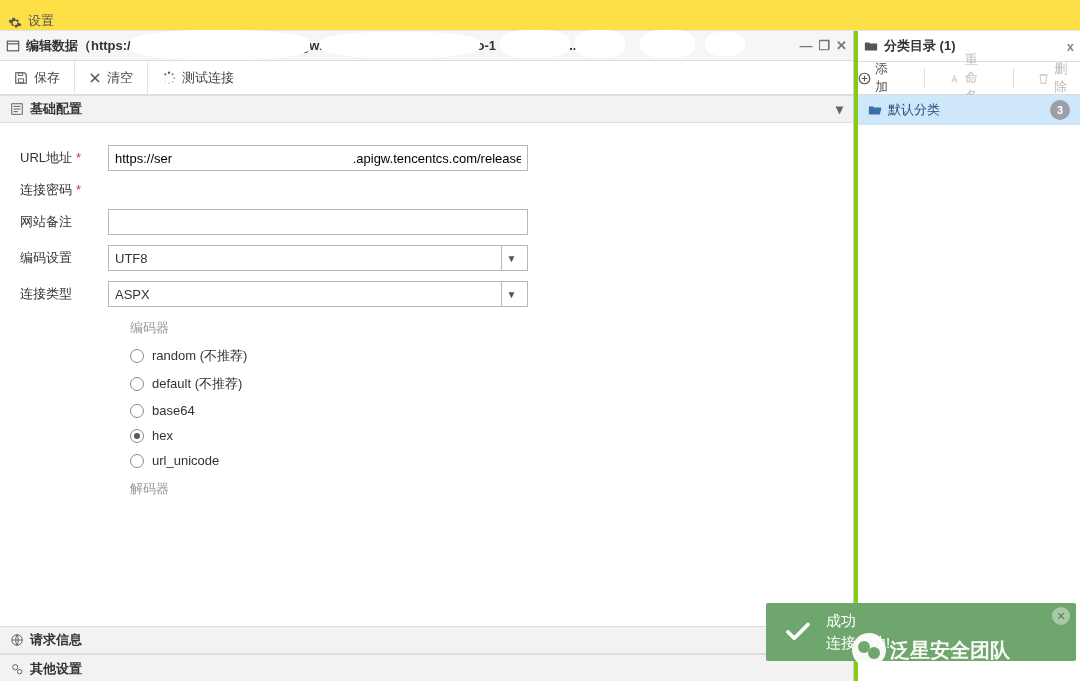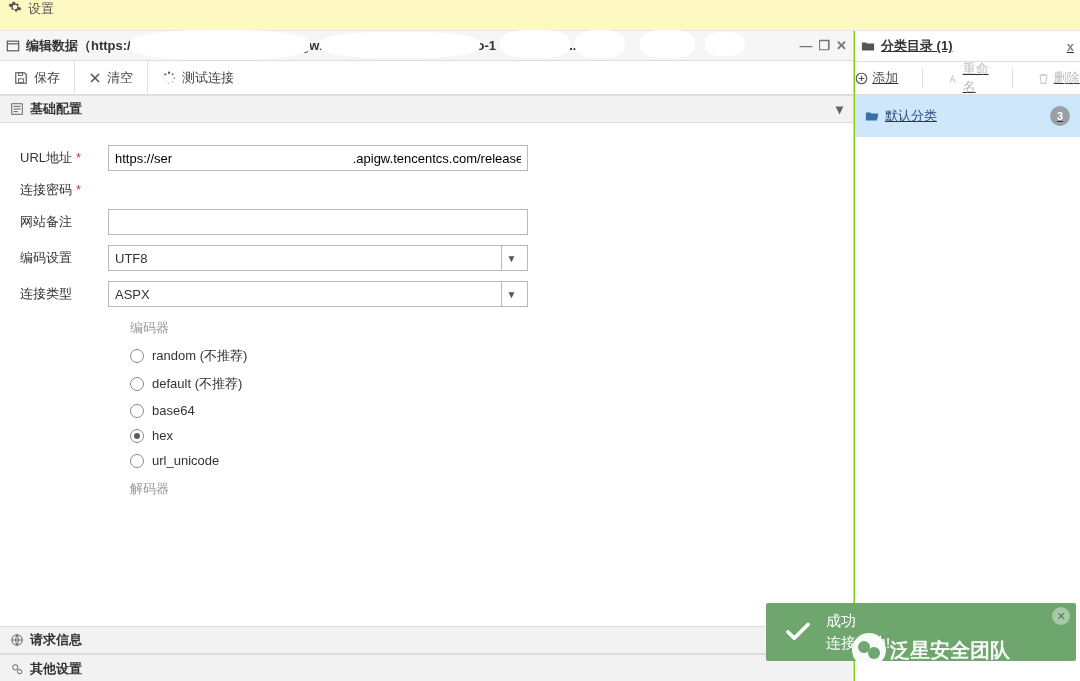--- a/index.html
+++ b/index.html
@@ -10,23 +10,23 @@
       background: #fff;
       width: 1080px;
       height: 681px;
       overflow: hidden;
       position: relative;
     }
     
     .top-menu {
       height: 30px;
       display: flex;
-      align-items: flex-start;
+      align-items: flex-end;
       padding: 0 8px;
-      background: #fef9c3;
+      background: #fde047;
       color: #555;
     }
     .top-menu .icon { margin-right: 6px; font-size: 14px; }
     
     .top-smudge {
       position: absolute;
       top: 30px;
       left: 130px;
       width: 680px;
       height: 44px;
@@ -176,21 +176,21 @@
       flex:1;
       display:flex; align-items:center; justify-content:center;
       gap:4px;
       height:100%;
       color:#555;
       cursor:pointer;
     }
     .right-toolbar .rbtn.disabled { color:#bbb; }
     .right-toolbar .sepv { width:1px; height:20px; background:#e0e0e0; }
     .cat-item {
-      height:42px;
+      height:30px;
       display:flex; align-items:center;
       padding:0 10px;
       background:#cfe7fb;
       color:#2a4e7a;
       cursor:pointer;
     }
     .cat-item .sp { flex:1; }
     .cat-item .badge {
       width:20px; height:20px; border-radius:50%;
       background:#9aa0a6; color:#fff;
@@ -238,21 +238,21 @@
     .wm .wx {
       width:34px;height:34px;border-radius:50%;
       background:#fff;
       display:flex;align-items:center;justify-content:center;
       color:#6fa66e; font-size:18px;
       position:relative;
     }
     .wm .wx::before{content:"";position:absolute;width:12px;height:12px;background:#6fa66e;border-radius:50%;left:6px;top:8px;}
     .wm .wx::after{content:"";position:absolute;width:12px;height:12px;background:#6fa66e;border-radius:50%;right:6px;bottom:8px;}
     
-    .right-col { border-left:1px solid #84cc16;text-decoration:underline; }
+    .right-col { border-left:4px solid #84cc16; }
     .panel-title-right .close-x { margin-left:auto; color:#888; cursor:pointer; }
     
     .sep-line { height:1px; background:#e5e5e5; }
     .icon { display:inline-flex; align-items:center; justify-content:center; }
     svg { display:block; }
   </style>
 </head>
 <body>
 
 <div class="top-menu">

